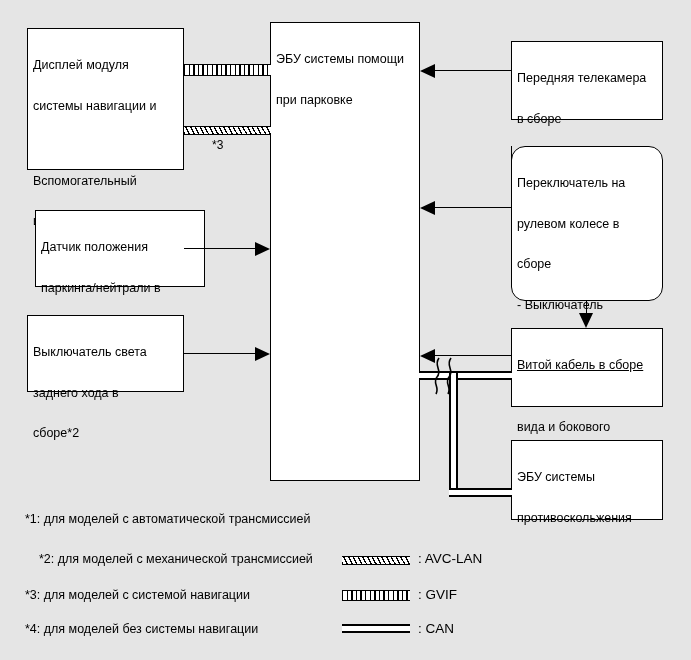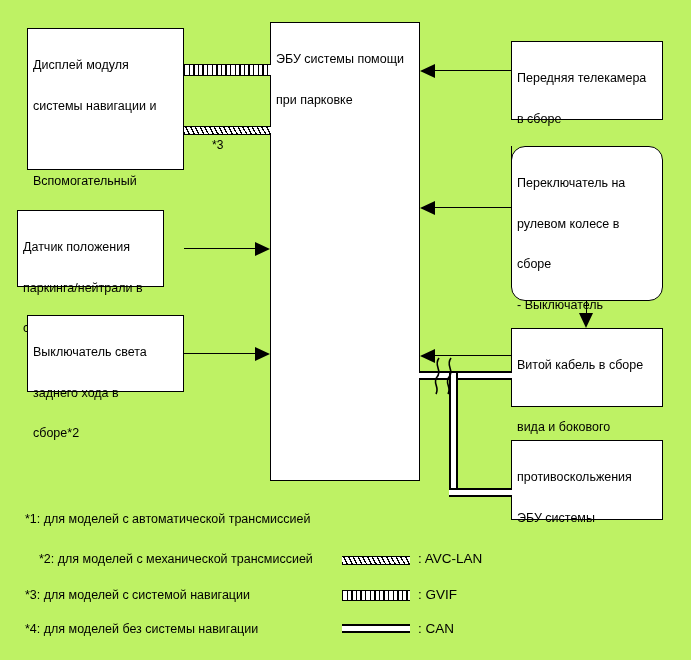--- a/index.html
+++ b/index.html
@@ -8,21 +8,21 @@
     background: #ffffff;
   }
   body {
     font-family: "Liberation Sans", sans-serif;
     color: #000000;
   }
   #canvas {
     position: relative;
     width: 691px;
     height: 660px;
-    background: #bef264;
+    background: #e5e5e5;
     overflow: hidden;
   }
   .box {
     position: absolute;
     box-sizing: border-box;
     border: 1.3px solid #000000;
     background: #ffffff;
     font-size: 12.5px;
     line-height: 1.95;
     padding: 4px 5px 0 5px;
@@ -181,39 +181,39 @@
     <span class="box-sub">Переключатель на</span>
     <span class="box-sub">рулевом колесе в</span>
     <span class="box-sub">сборе</span>
     <span class="box-sub" style="line-height:1.32;">- Выключатель</span>
     <span class="box-sub" style="line-height:1.32;">широкоугольного</span>
     <span class="box-sub" style="line-height:1.32;">монитора переднего</span>
     <span class="box-sub" style="line-height:1.32;">вида и бокового</span>
     <span class="box-sub" style="line-height:1.32;">обзора</span>
   </div>
 
-  <div class="box" style="left:17px; top:210px; width:147px; height:77px;">
+  <div class="box" style="left:35px; top:210px; width:170px; height:77px;">
     <span class="box-sub">Датчик положения</span>
     <span class="box-sub">паркинга/нейтрали в</span>
     <span class="box-sub">сборе*1</span>
   </div>
 
   <div class="box" style="left:27px; top:315px; width:157px; height:77px;">
     <span class="box-sub">Выключатель света</span>
     <span class="box-sub">заднего хода в</span>
     <span class="box-sub">сборе*2</span>
   </div>
 
-  <div class="box" style="left:511px; top:328px; width:152px; height:79px;">
+  <div class="box" style="left:511px; top:328px; width:152px; height:79px;text-decoration:underline;">
     <span class="box-sub">Витой кабель в сборе</span>
   </div>
 
   <div class="box" style="left:511px; top:440px; width:152px; height:80px;">
+    <span class="box-sub">ЭБУ системы</span>
     <span class="box-sub">противоскольжения</span>
-    <span class="box-sub">ЭБУ системы</span>
   </div>
 
   <div class="bus-gvif" style="left:184px; top:64px; width:87px; height:12px;"></div>
 
   <div class="bus-avclan" style="left:184px; top:126px; width:87px; height:9px;"></div>
   <div class="note" style="left:212px; top:138px; font-size:12px;">*3</div>
 
   <div class="hline" style="left:434px; top:70px; width:78px;"></div>
   <div class="arrow arrow-left" style="left:420px; top:64px;"></div>
 

